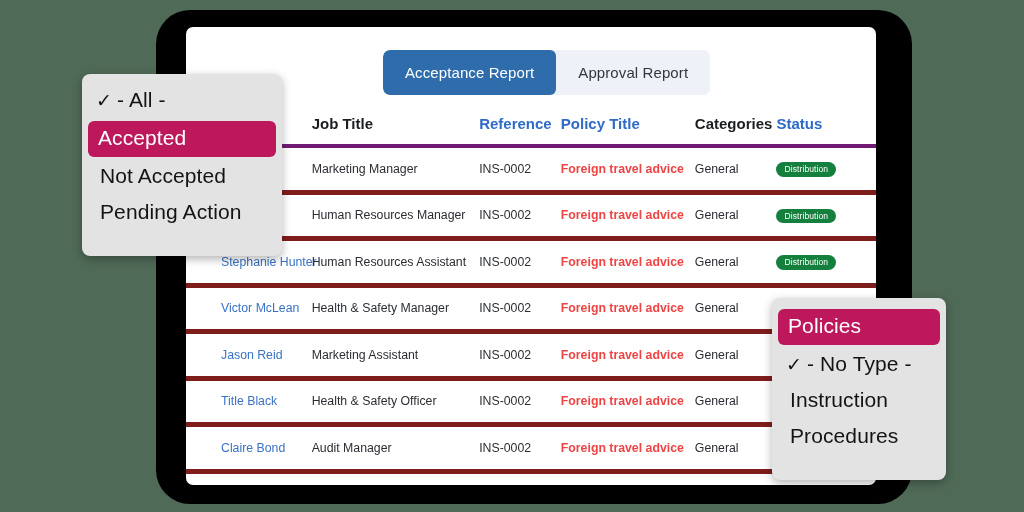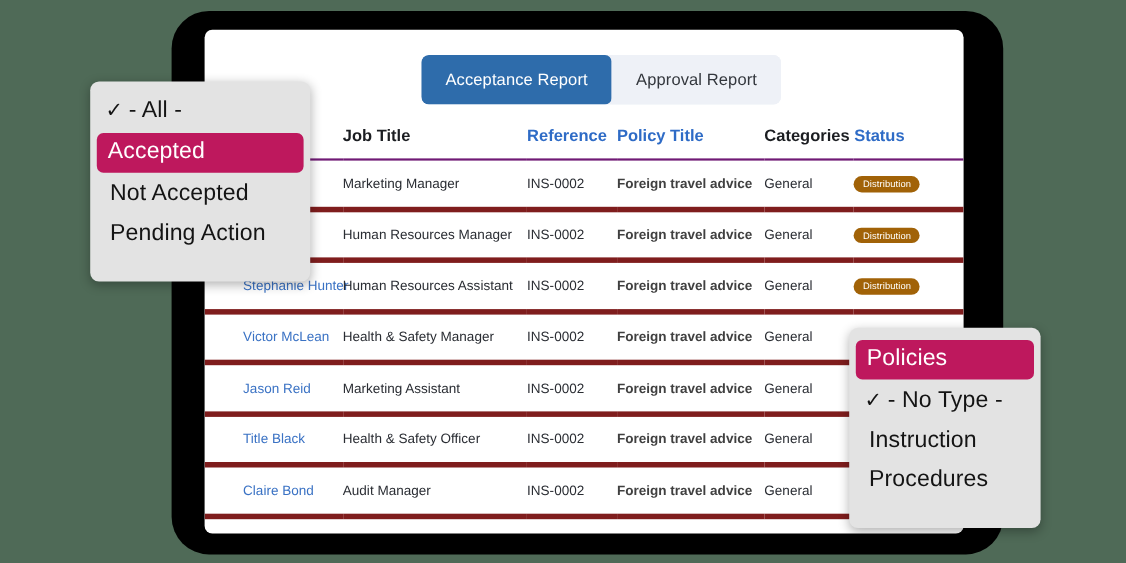--- a/index.html
+++ b/index.html
@@ -93,35 +93,35 @@
   thead th.lnk { color: #2e6bc6; cursor: pointer; }
 
   tbody td {
     font-size: 12.3px;
     color: #2a2d33;
     padding: 13px 0 13px 0;
     border-top: 5px solid #7f1d1d;
     white-space: nowrap;
     vertical-align: middle;
   }
-  tbody tr:first-child td { border-top: 2px solid #701a75; }
+  tbody tr:first-child td { border-top: 4px solid #701a75; }
 
   td.name a { color: #3a72c4; text-decoration: none; font-size: 12.3px; }
-  td.policy a { color: #404040; text-decoration: none; font-weight: bold; font-size: 12.3px; }
+  td.policy a { color: #ef4444; text-decoration: none; font-weight: bold; font-size: 12.3px; }
 
   .col-name   { width: 120px; padding-left: 35px !important; }
   .col-job    { width: 160px; }
   .col-ref    { width: 78px; }
   .col-policy { width: 128px; }
   .col-cat    { width: 78px; }
   .col-status { width: 95px; }
 
   .badge {
     display: inline-block;
-    background: #a16207;
+    background: #15803d;
     color: #ffffff;
     font-size: 8.5px;
     border-radius: 9px;
     padding: 3px 8px 3px 8px;
     letter-spacing: .1px;
     line-height: 1;
   }
 
   
   .menu {

